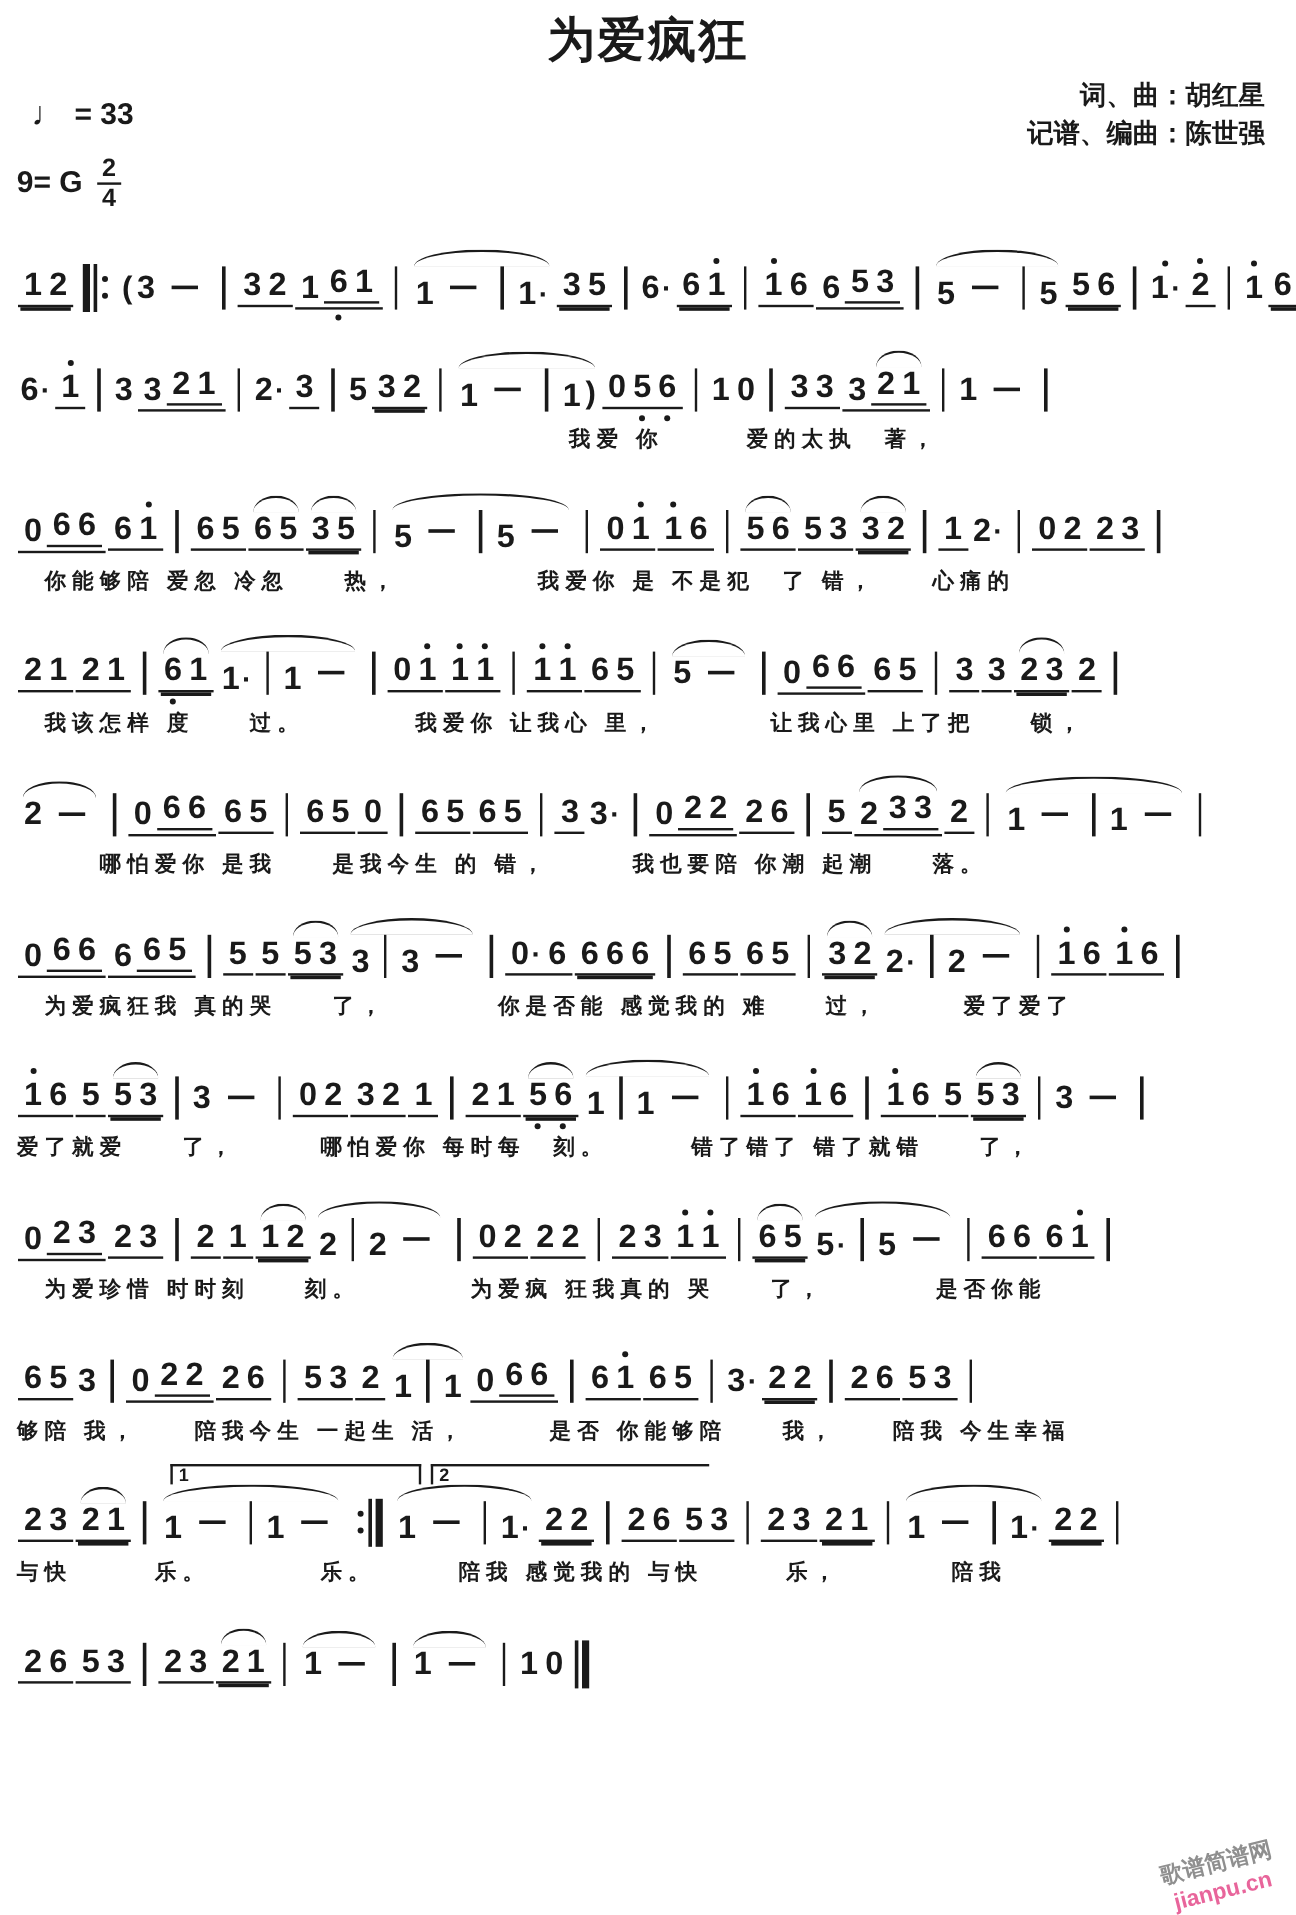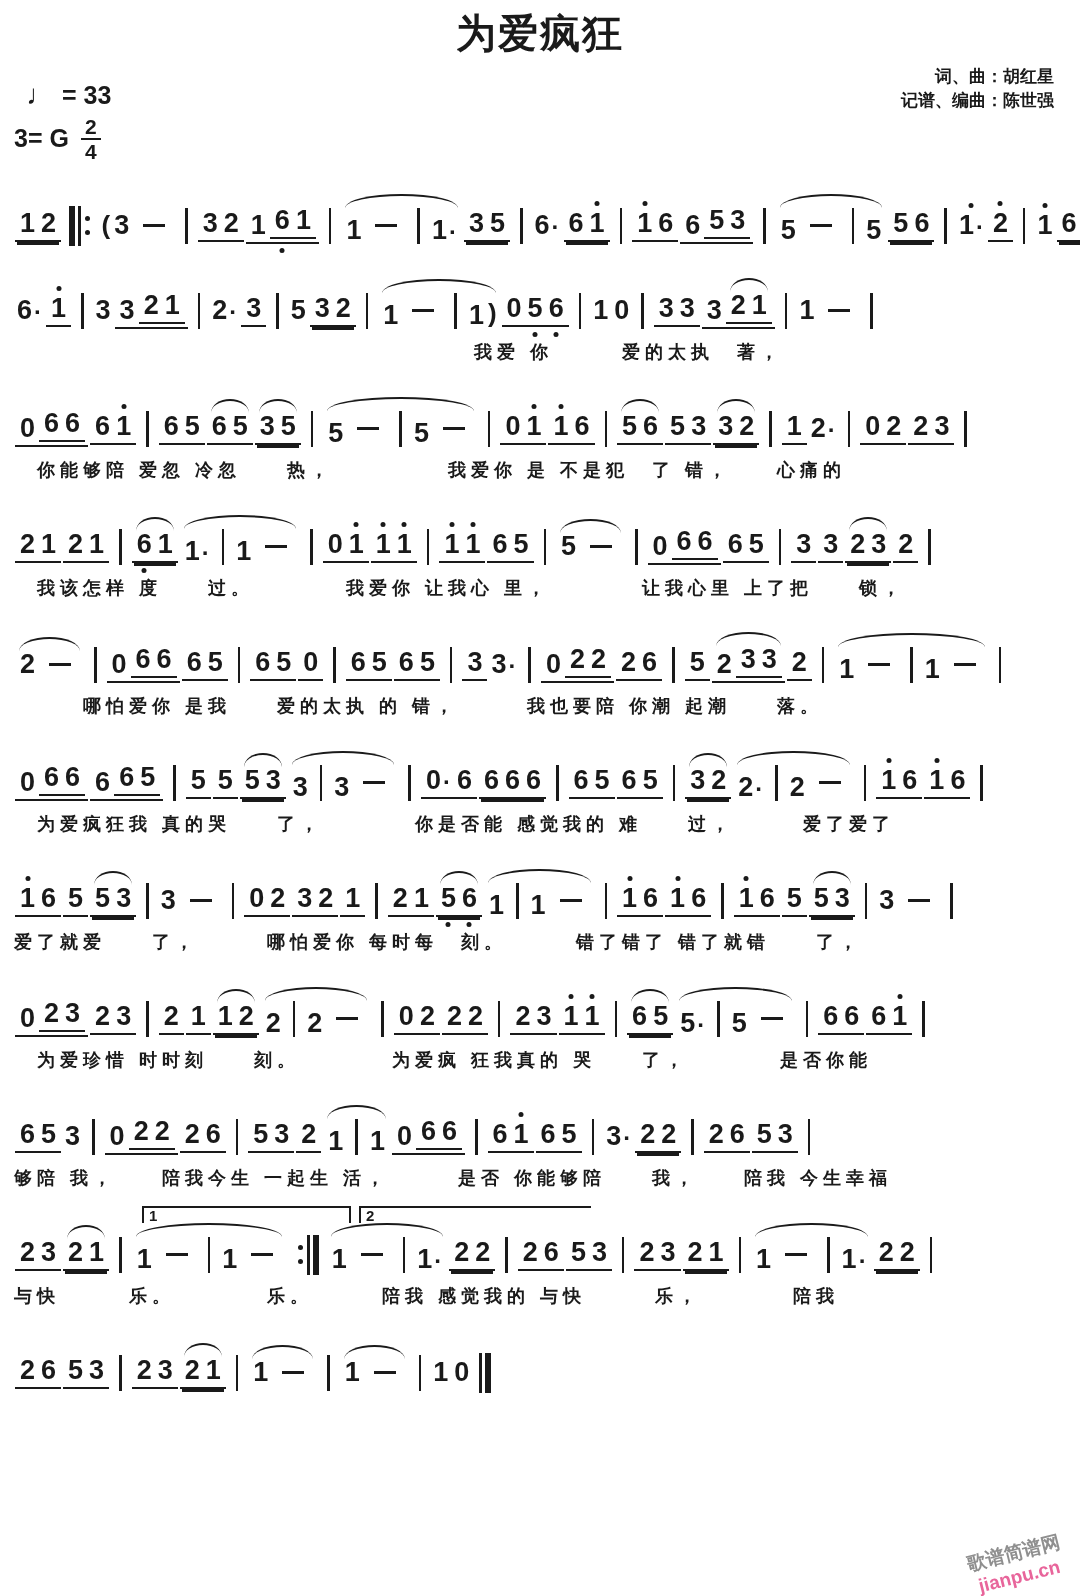--- a/index.html
+++ b/index.html
@@ -5,21 +5,21 @@
   html,body{margin:0;padding:0;}
   body{
     width:1080px;height:1596px;position:relative;overflow:hidden;
     background:#ffffff;color:#1a1a1a;
     font-family:"Liberation Sans",sans-serif;
   }
   .title{ text-align:center;font-size:40px;font-weight:bold;padding-top:6px;letter-spacing:2px;}
   .meta-row{display:flex;justify-content:space-between;align-items:flex-start;padding:4px 26px 0 26px;}
   .tempo{font-size:25px;font-weight:bold;margin-top:14px;display:flex;align-items:center;gap:8px;}
   .tempo .note-glyph{font-size:28px;}
-  .credits{text-align:right;font-size:17px;font-weight:bold;line-height:1.4;}
+  .credits{text-align:right;font-size:22px;font-weight:bold;line-height:1.4;}
   .keyline{display:flex;align-items:center;gap:12px;padding-left:14px;margin-top:2px;font-size:25px;font-weight:bold;}
   .timesig{display:inline-flex;flex-direction:column;align-items:center;font-size:21px;line-height:1.1;font-weight:bold;}
   .timesig .t-top{border-bottom:2px solid #1a1a1a;padding:0 4px;}
   .timesig .t-bot{padding:0 4px;}
 
   #score{padding:16px 6px 0 14px;}
   .system{position:relative;margin-bottom:7px;padding-top:16px;}
   .notes-row{display:flex;align-items:center;height:62px;}
   .lyrics-row{font-size:18px;font-weight:bold;height:33px;white-space:pre;letter-spacing:5px;line-height:1.2;}
 
@@ -66,21 +66,21 @@
     <div class="tempo">
       <span class="note-glyph">♩</span>
       <span>=  33</span>
     </div>
     <div class="credits">
       <div>词、曲：胡红星</div>
       <div>记谱、编曲：陈世强</div>
     </div>
   </div>
   <div class="keyline">
-    <span>3= G</span>
+    <span>9= G</span>
     <span class="timesig">
       <span class="t-top">2</span>
       <span class="t-bot">4</span>
     </span>
   </div>
 </div>
 
 <div id="score">
     <div class="system">
       <div class="notes-row">
@@ -739,21 +739,21 @@
           </span>
           <span class="dash"></span>
           <span class="bar"></span>
           <span class="note">
             <span class="num">1</span>
           </span>
           <span class="dash"></span>
         </span>
         <span class="bar"></span>
       </div>
-      <div class="lyrics-row">　　　哪怕爱你 是我　　爱的太执 的 错，　　　我也要陪 你潮 起潮　　落。</div>
+      <div class="lyrics-row">　　　哪怕爱你 是我　　是我今生 的 错，　　　我也要陪 你潮 起潮　　落。</div>
     </div>
     <div class="system">
       <div class="notes-row">
         <span class="grp u1">
           <span class="note">
             <span class="num">0</span>
           </span>
           <span class="grp u1">
             <span class="note">
               <span class="num">6</span>

